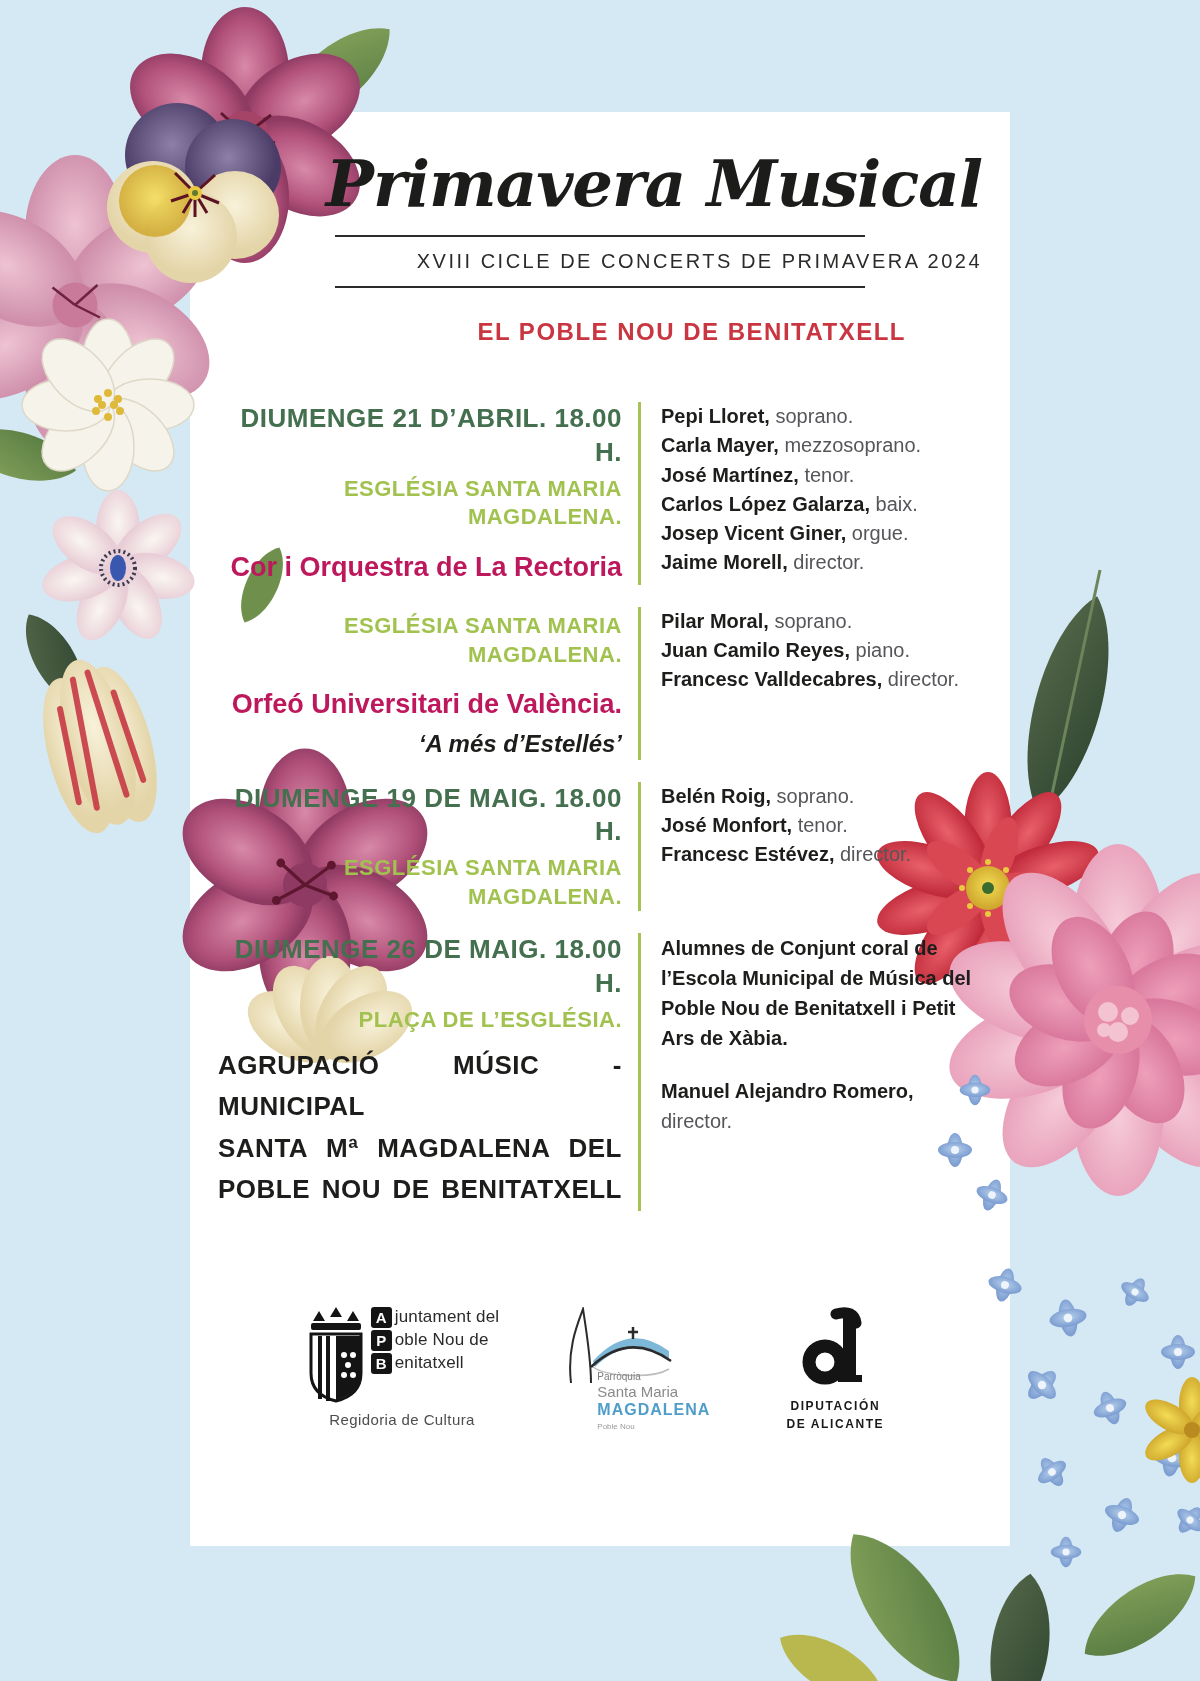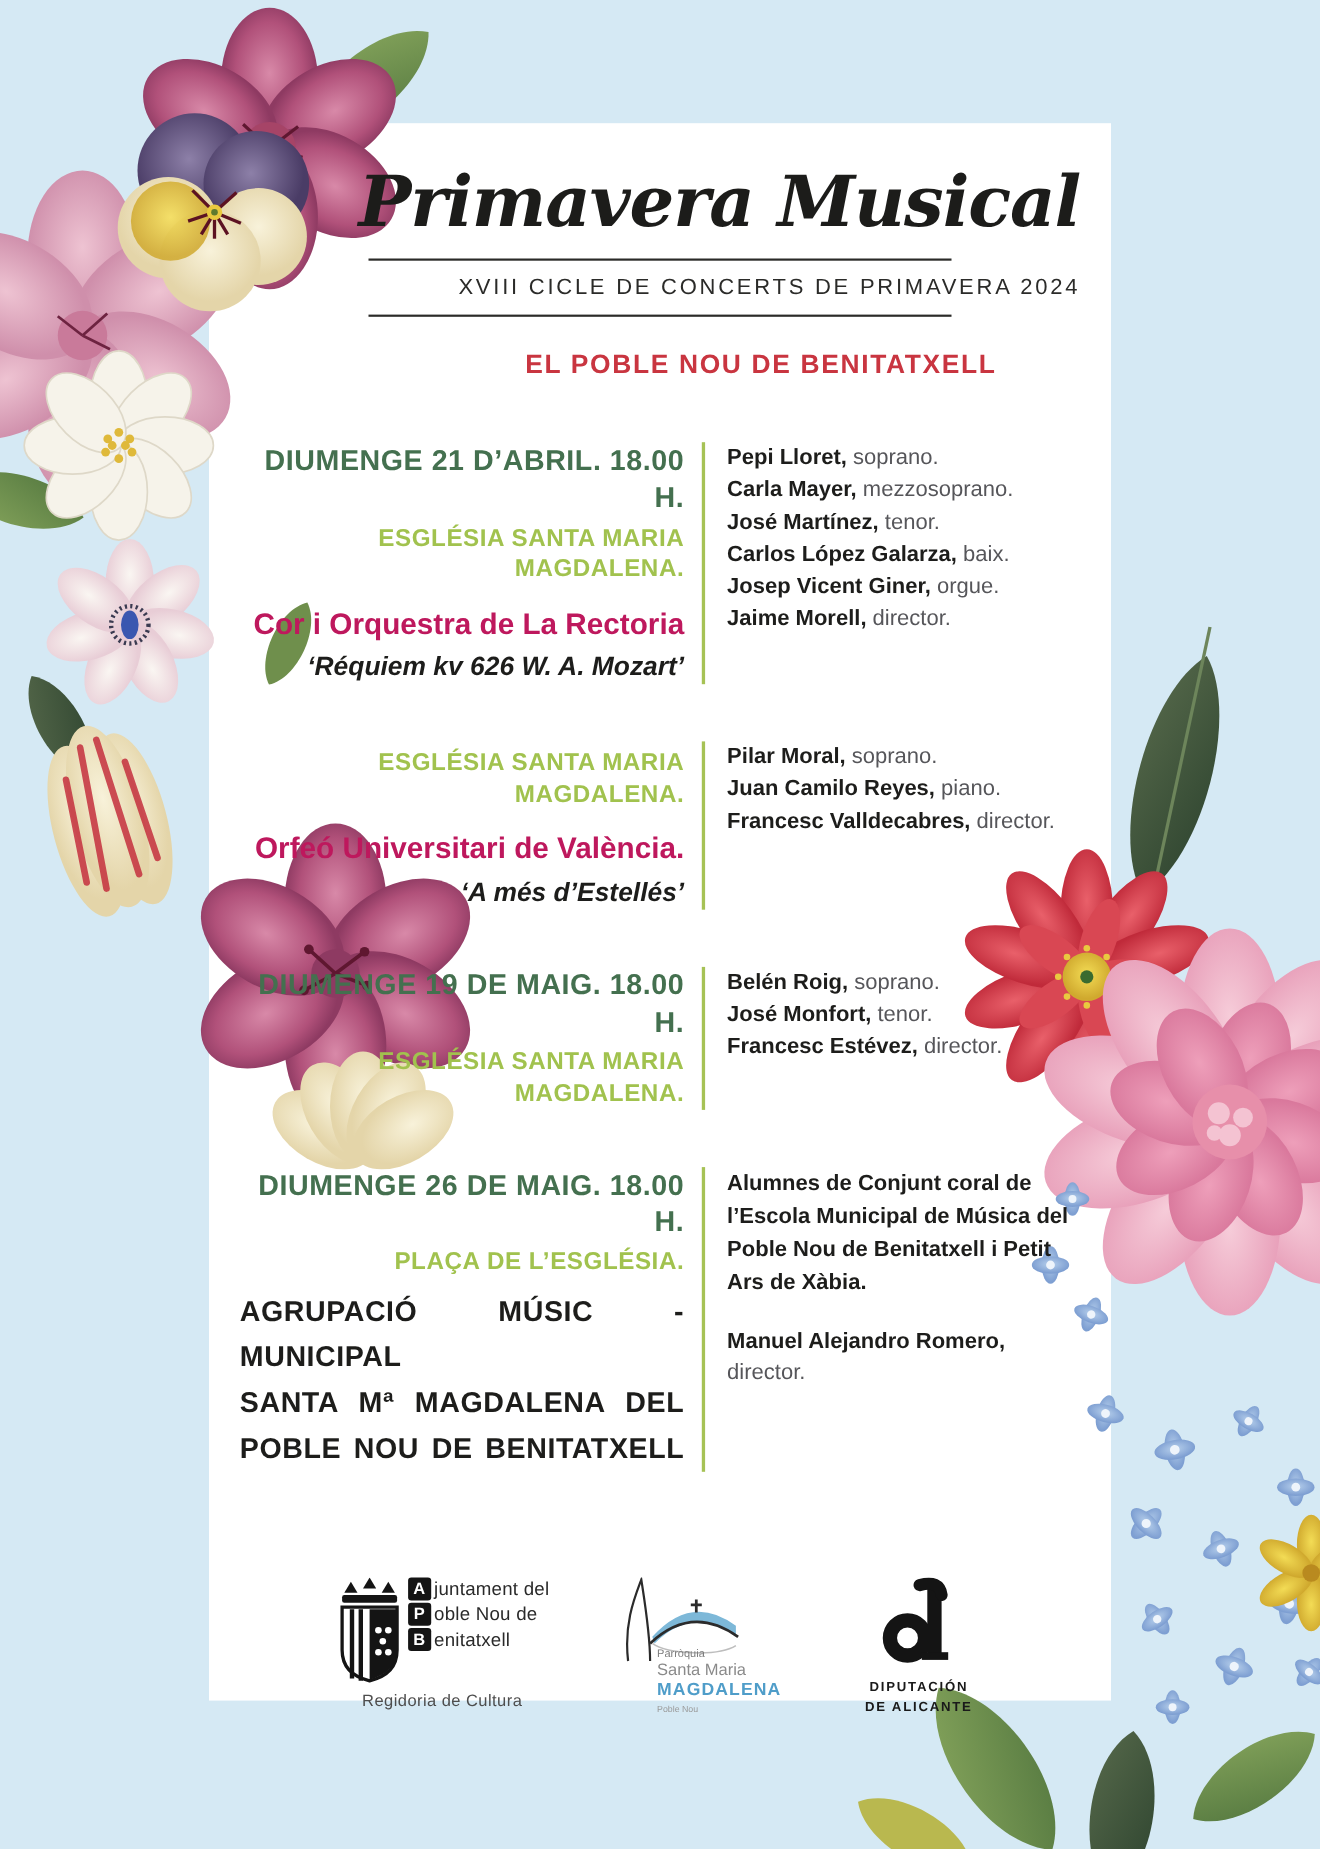--- a/index.html
+++ b/index.html
@@ -28,21 +28,21 @@
   .subtitle{
     font-size:20px;letter-spacing:2.5px;color:#2b2b29;font-weight:400;
     margin-top:13px;
   }
   .rule-bottom{margin-top:13px;}
   .location{
     margin-top:30px;margin-right:76px;
     color:#c93540;font-weight:700;font-size:24px;letter-spacing:1.5px;
   }
   
-  .concerts{margin-top:56px;display:flex;flex-direction:column;gap:52px;}
+  .concerts{margin-top:56px;display:flex;flex-direction:column;gap:22px;}
   .concert{display:flex;align-items:stretch;}
   .c-left{width:420px;box-sizing:border-box;padding-right:16px;text-align:right;flex:0 0 auto;}
   .vdivider{width:3px;background:#a6c255;flex:0 0 auto;}
   .c-right{flex:1;padding-left:20px;text-align:left;}
   .date{font-size:26px;font-weight:700;color:#44704f;letter-spacing:0.5px;line-height:1.3;}
   .venue{font-size:22px;font-weight:700;color:#a1c24e;letter-spacing:0.5px;line-height:1.3;margin-top:5px;}
   .ctitle{font-size:27px;font-weight:700;color:#be185d;line-height:1.3;margin-top:18px;}
   .work{font-size:24px;font-weight:700;font-style:italic;color:#1d1d1b;line-height:1.3;margin-top:6px;}
   .performer{font-size:20px;line-height:1.46;}
   .pname{font-weight:700;color:#1d1d1b;}
@@ -463,21 +463,20 @@
     <div class="location">EL POBLE NOU DE BENITATXELL</div>
   </header>
 
   <main class="concerts">
 
     <section class="concert">
       <div class="c-left">
         <div class="date">DIUMENGE 21 D’ABRIL. 18.00 H.</div>
         <div class="venue">ESGLÉSIA SANTA MARIA MAGDALENA.</div>
         <div class="ctitle">Cor i Orquestra de La Rectoria</div>
-        <div class="work">‘Réquiem kv 626 W. A. Mozart’</div>
       </div>
       <div class="vdivider"></div>
       <div class="c-right">
         <div class="performer"><span class="pname">Pepi Lloret,</span> <span class="prole">soprano.</span></div>
         <div class="performer"><span class="pname">Carla Mayer,</span> <span class="prole">mezzosoprano.</span></div>
         <div class="performer"><span class="pname">José Martínez,</span> <span class="prole">tenor.</span></div>
         <div class="performer"><span class="pname">Carlos López Galarza,</span> <span class="prole">baix.</span></div>
         <div class="performer"><span class="pname">Josep Vicent Giner,</span> <span class="prole">orgue.</span></div>
         <div class="performer"><span class="pname">Jaime Morell,</span> <span class="prole">director.</span></div>
       </div>

